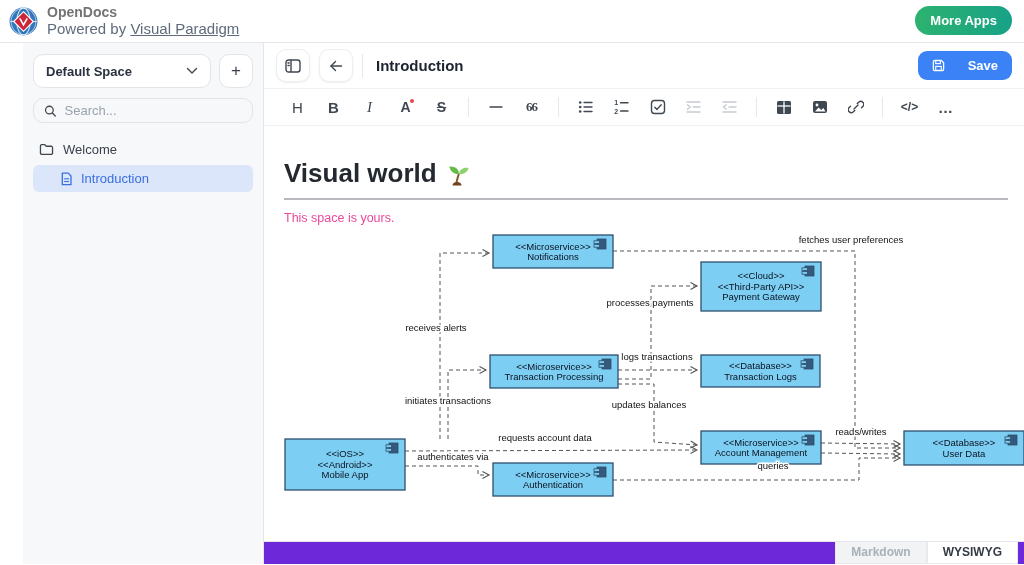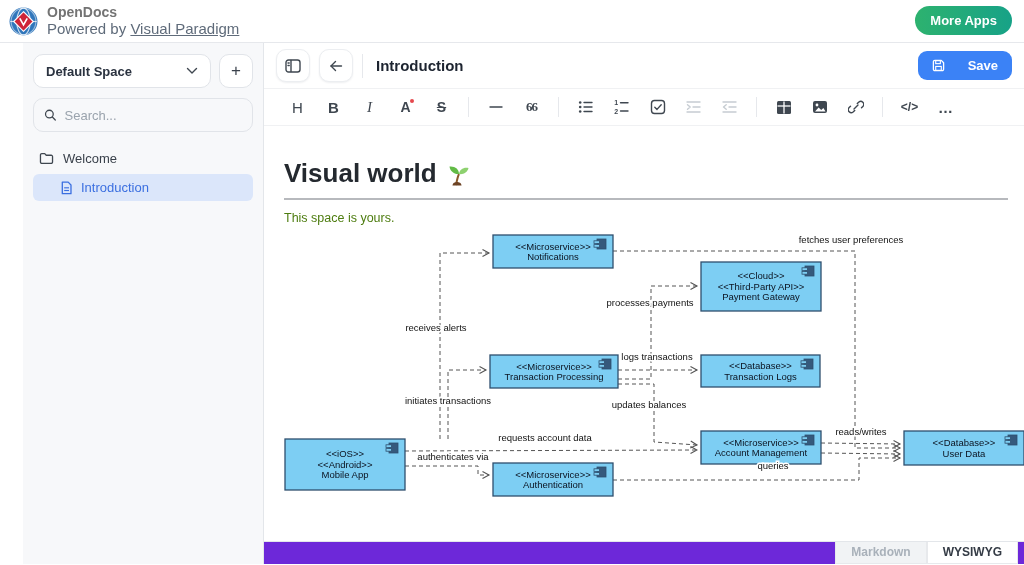--- a/index.html
+++ b/index.html
@@ -32,21 +32,21 @@
   .main { flex:1; display:flex; flex-direction:column; background:#fff; min-width:0; }
 
   
   .space-row { display:flex; gap:8px; }
   .space-select { flex:1; height:34px; background:#fff; border:1px solid #e1e4e9;
     border-radius:10px; display:flex; align-items:center; justify-content:space-between;
     padding:0 12px; font-size:13px; font-weight:700; color:#2b3340; cursor:pointer; }
   .add-btn { width:34px; height:34px; background:#fff; border:1px solid #e1e4e9;
     border-radius:10px; font-size:17px; color:#3a414b; cursor:pointer;
     display:flex; align-items:center; justify-content:center; }
-  .search-box { margin-top:10px; height:34px; border:1px solid #e1e4e9;
+  .search-box { margin-top:10px; height:25px; border:1px solid #e1e4e9;
     border-radius:10px; display:flex; align-items:center; gap:8px; padding:0 10px;
     background:#f7f8fa; }
   .search-box input { border:none; outline:none; background:transparent;
     font-size:13px; color:#39404a; width:100%;
     font-family:"Liberation Sans", sans-serif; }
   .search-box input::placeholder { color:#9aa3ad; }
   .tree { margin-top:14px; font-size:13px; }
   .tree-folder { display:flex; align-items:center; gap:9px; color:#3a414b;
     padding:5px 6px; cursor:pointer; }
   .tree-item { display:flex; align-items:center; gap:8px; color:#3b6fe0;
@@ -83,21 +83,21 @@
   .tbtn.glyph-code { font-size:12px; font-weight:700; letter-spacing:0; }
   .tbtn.glyph-more { font-size:15px; font-weight:800; }
   .tbtn.disabled { color:#c6ccd2; }
   .tdiv { width:1px; height:20px; background:#e6e8ec; margin:0 6px; }
 
   
   .content { flex:1; padding:16px 16px 0 20px; overflow:hidden; position:relative; }
   h1.doc-h1 { font-size:26px; font-weight:700; color:#24292f; margin-top:16px;
     padding-bottom:9px; border-bottom:2px solid #b7b9bd;
     display:flex; align-items:center; gap:9px; }
-  .intro-text { font-size:12.5px; color:#4d7c0f; margin-top:11px; }
+  .intro-text { font-size:12.5px; color:#ec4899; margin-top:11px; }
   .diagram-wrap { margin-top:1px; margin-left:-11px; }
 
   
   .footer-bar { height:23px; border-top:1px solid #e3e6ea; display:flex;
     justify-content:flex-end; padding-right:6px; flex:none; background:#6d28d9; }
   .ftab { font-size:12px; padding:3px 15px 0; cursor:pointer; }
   .ftab.inactive { background:#f1f3f5; color:#a9b1ba; font-weight:600;
     border:1px solid #e7e9ec; border-top:none; }
   .ftab.active { background:#fff; color:#353c46; font-weight:700;
     border:1px solid #e7e9ec; border-top:none; }

